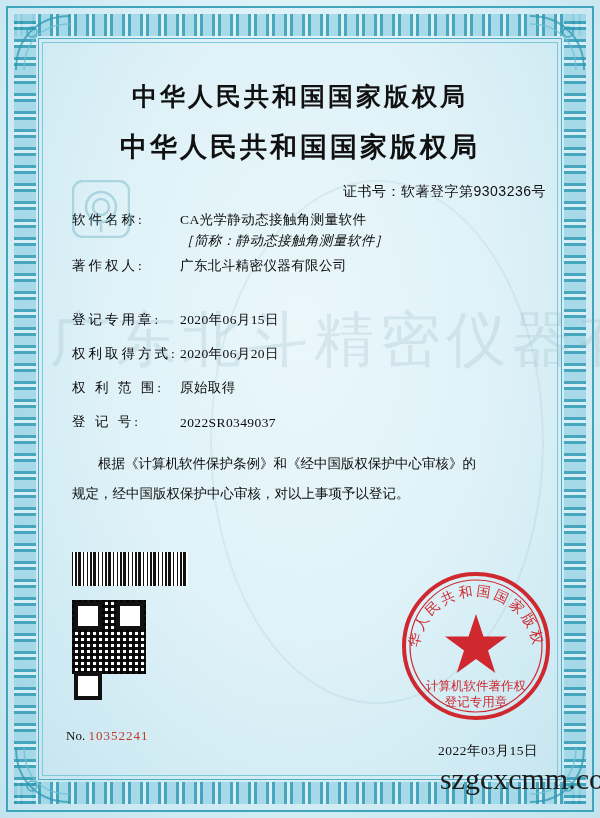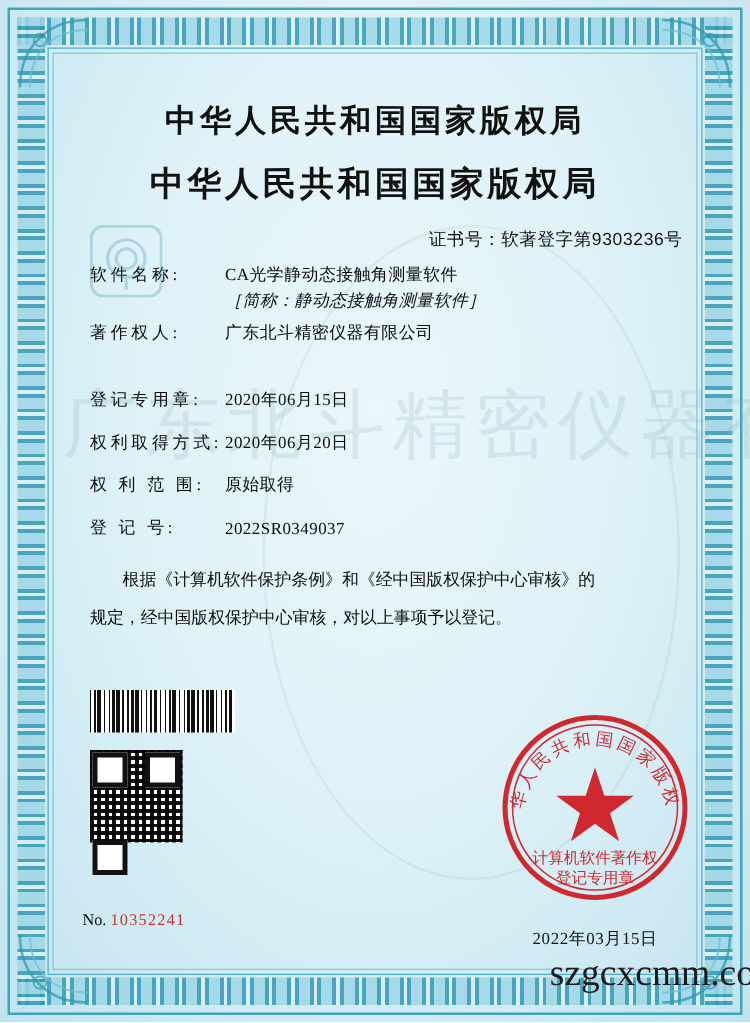--- a/index.html
+++ b/index.html
@@ -249,21 +249,21 @@
     left: 66px;
     bottom: 74px;
     font-family: "Liberation Serif", serif;
     font-size: 13px;
     color: #111;
   }
   .serial .num { color: #c0392b; letter-spacing: 1px; }
 
   .issue-date {
     position: absolute;
-    right: 74px;
+    right: 62px;
     bottom: 58px;
     font-family: "Liberation Serif", serif;
     font-size: 13.5px;
     color: #111;
     letter-spacing: 0.5px;
   }
 
   .site-watermark {
     position: absolute;
     right: -4px;

